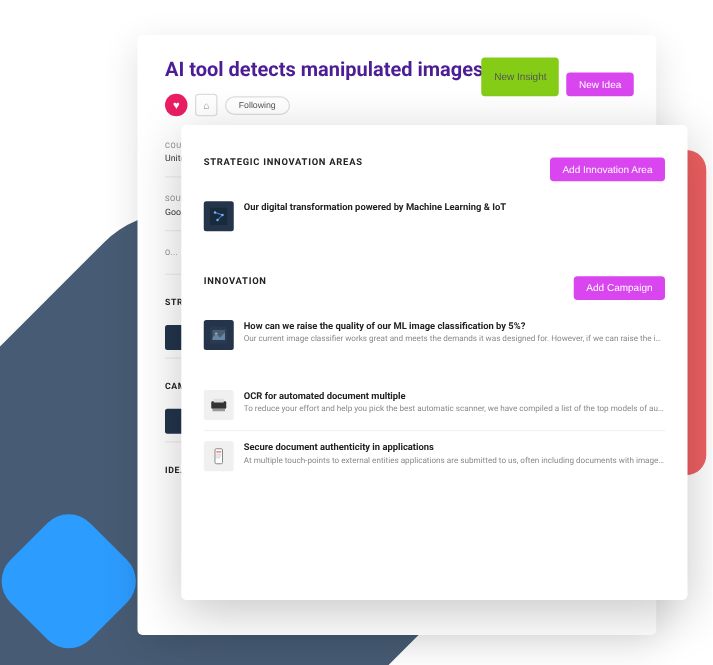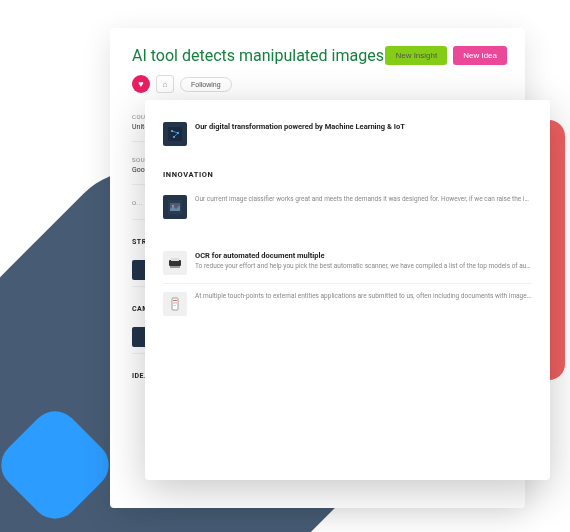--- a/index.html
+++ b/index.html
@@ -5,25 +5,25 @@
   * { box-sizing: border-box; margin: 0; padding: 0; }
   body { font-family: -apple-system, BlinkMacSystemFont, "Segoe UI", Roboto, Arial, sans-serif; background: #fff; width: 570px; height: 532px; overflow: hidden; position: relative; }
 
   
   .bg-shape-blue { position: absolute; width: 400px; height: 400px; background: #475c74; border-radius: 80px; transform: rotate(45deg); left: -60px; top: 220px; z-index: 0; }
   .bg-shape-red { position: absolute; width: 140px; height: 260px; background: #ef6062; border-radius: 16px; right: 5px; top: 120px; z-index: 1; }
   .bg-shape-lightblue { position: absolute; width: 90px; height: 90px; background: #2d9cff; border-radius: 24px; transform: rotate(45deg); left: 10px; top: 420px; z-index: 0; }
 
   
   .back-card { position: absolute; left: 110px; top: 28px; width: 415px; height: 480px; background: #fff; border-radius: 4px; box-shadow: 0 8px 30px rgba(0,0,0,0.12); z-index: 2; padding: 18px 22px; }
-  .back-card h1 { font-size: 16px; font-weight: 400; color: #15803d; margin-bottom: 0; }
+  .back-card h1 { font-size: 16px; font-weight: 700; color: #4c1d95; margin-bottom: 0; }
   .back-top-btns { position: absolute; top: 18px; right: 18px; display: flex; gap: 6px; }
   .btn { font-size: 8px; font-weight: 500; padding: 5px 10px; border-radius: 3px; border: none; cursor: pointer; white-space: nowrap; }
   .btn-grey { background: #84cc16; color: #555; }
-  .btn-blue { background: #ec4899; color: #fff; }
+  .btn-blue { background: #d946ef; color: #fff; margin-top: 12px; }
 
   .back-controls { display: flex; align-items: center; gap: 6px; margin-top: 10px; }
   .heart-btn { width: 18px; height: 18px; border-radius: 50%; background: #e91e63; display: flex; align-items: center; justify-content: center; color: #fff; font-size: 9px; }
   .home-btn { width: 18px; height: 18px; border: 1px solid #ddd; border-radius: 3px; display: flex; align-items: center; justify-content: center; color: #888; font-size: 8px; }
   .follow-btn { border: 1px solid #ddd; border-radius: 10px; padding: 3px 10px; font-size: 7px; color: #555; background: #fff; }
 
   .back-meta { margin-top: 20px; display: flex; flex-direction: column; gap: 14px; }
   .meta-block { border-bottom: 1px solid #f0f0f0; padding-bottom: 10px; }
   .meta-label { font-size: 6px; color: #888; letter-spacing: 0.5px; margin-bottom: 3px; }
   .meta-value { font-size: 7px; color: #333; }
@@ -98,50 +98,56 @@
     <div class="back-section">
       <div class="back-section-title">IDE...</div>
       <div class="ghost-btn"></div>
     </div>
   </div>
 </div>
 
 <div class="front-card">
 
   <div class="section">
+    <div class="section-header">
+      <div class="section-title">STRATEGIC INNOVATION AREAS</div>
+      <button class="btn btn-blue">Add Innovation Area</button>
+    </div>
     <div class="list-item">
       <div class="item-thumb">
         <svg width="14" height="14" viewBox="0 0 14 14">
             <rect width="14" height="14" fill="#1a2a3d"></rect>
             <circle cx="4" cy="4" r="1" fill="#6fb3ff"></circle>
             <circle cx="10" cy="6" r="1" fill="#6fb3ff"></circle>
             <circle cx="6" cy="10" r="1" fill="#6fb3ff"></circle>
             <path d="M4 4 L10 6 L6 10" stroke="#6fb3ff" stroke-width="0.6" fill="none"></path>
           </svg>
       </div>
       <div class="item-body">
         <div class="item-title">Our digital transformation powered by Machine Learning &amp; IoT</div>
       </div>
     </div>
   </div>
 
   <div class="section">
     <div class="section-header">
       <div class="section-title">INNOVATION</div>
+      <button class="btn btn-blue">Add Campaign</button>
     </div>
     <div class="list-item">
       <div class="item-thumb">
         <svg width="14" height="14" viewBox="0 0 14 14">
             <rect width="14" height="14" fill="#2a3b4f"></rect>
             <rect x="2" y="3" width="10" height="8" fill="#4a5d72"></rect>
             <circle cx="5" cy="6" r="1" fill="#aac"></circle>
             <path d="M2 9 L5 6 L8 9 L12 5 L12 11 L2 11 Z" fill="#6785a4"></path>
           </svg>
       </div>
       <div class="item-body">
+        <div class="item-title">How can we raise the quality of our ML image classification by 5%?</div>
         <div class="item-desc">Our current image classifier works great and meets the demands it was designed for. However, if we can raise the image detection quality by 5...</div>
       </div>
     </div>
   </div>
 
   <div class="section">
     <div class="list-item">
       <div class="item-thumb light">
         <svg width="16" height="16" viewBox="0 0 16 16">
             <rect x="2" y="5" width="12" height="6" rx="1" fill="#333"></rect>
@@ -158,18 +164,19 @@
       <div class="item-thumb light">
         <svg width="16" height="16" viewBox="0 0 16 16">
             <rect x="5" y="2" width="6" height="12" rx="1" fill="#fff" stroke="#888" stroke-width="0.8"></rect>
             <rect x="6" y="4" width="4" height="1" fill="#e66"></rect>
             <rect x="6" y="6" width="4" height="0.6" fill="#bbb"></rect>
             <rect x="6" y="7.5" width="4" height="0.6" fill="#bbb"></rect>
             <rect x="6" y="9" width="3" height="0.6" fill="#bbb"></rect>
           </svg>
       </div>
       <div class="item-body">
+        <div class="item-title">Secure document authenticity in applications</div>
         <div class="item-desc">At multiple touch-points to external entities applications are submitted to us, often including documents with images. Sometimes the containe...</div>
       </div>
     </div>
   </div>
 
 </div>
 
 </body></html>

